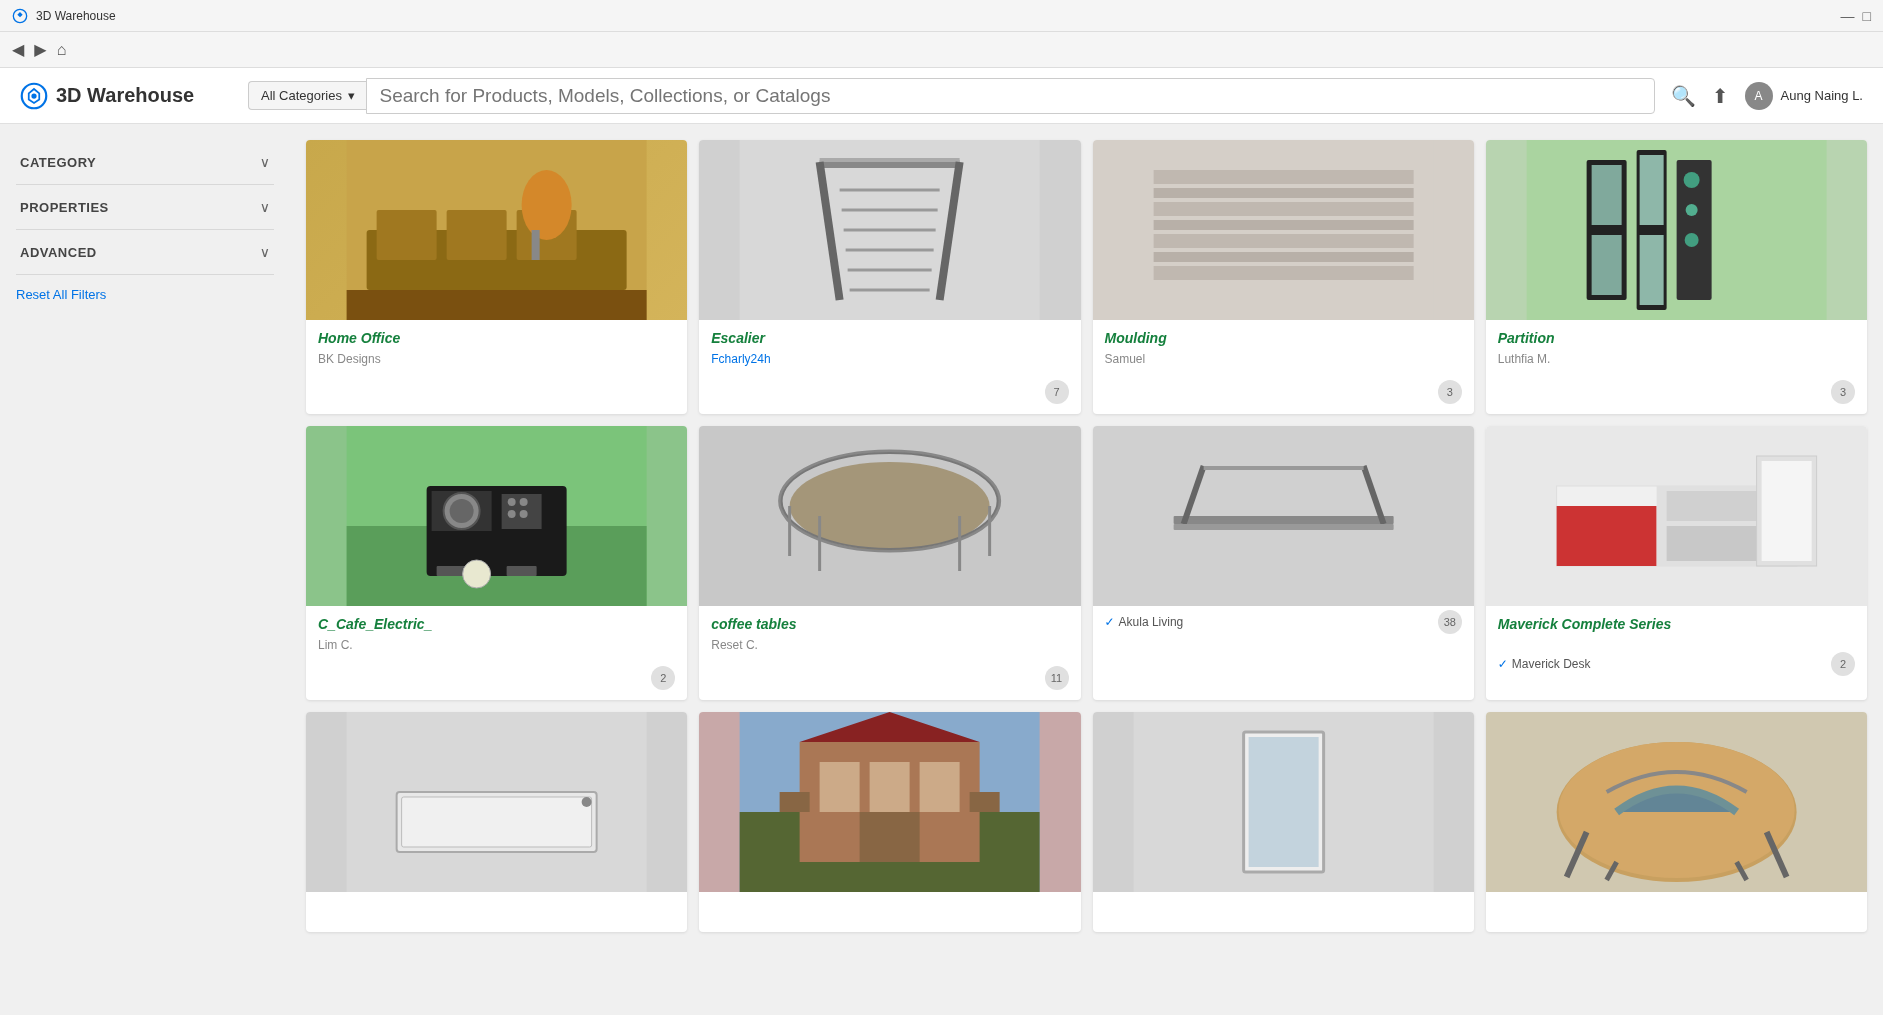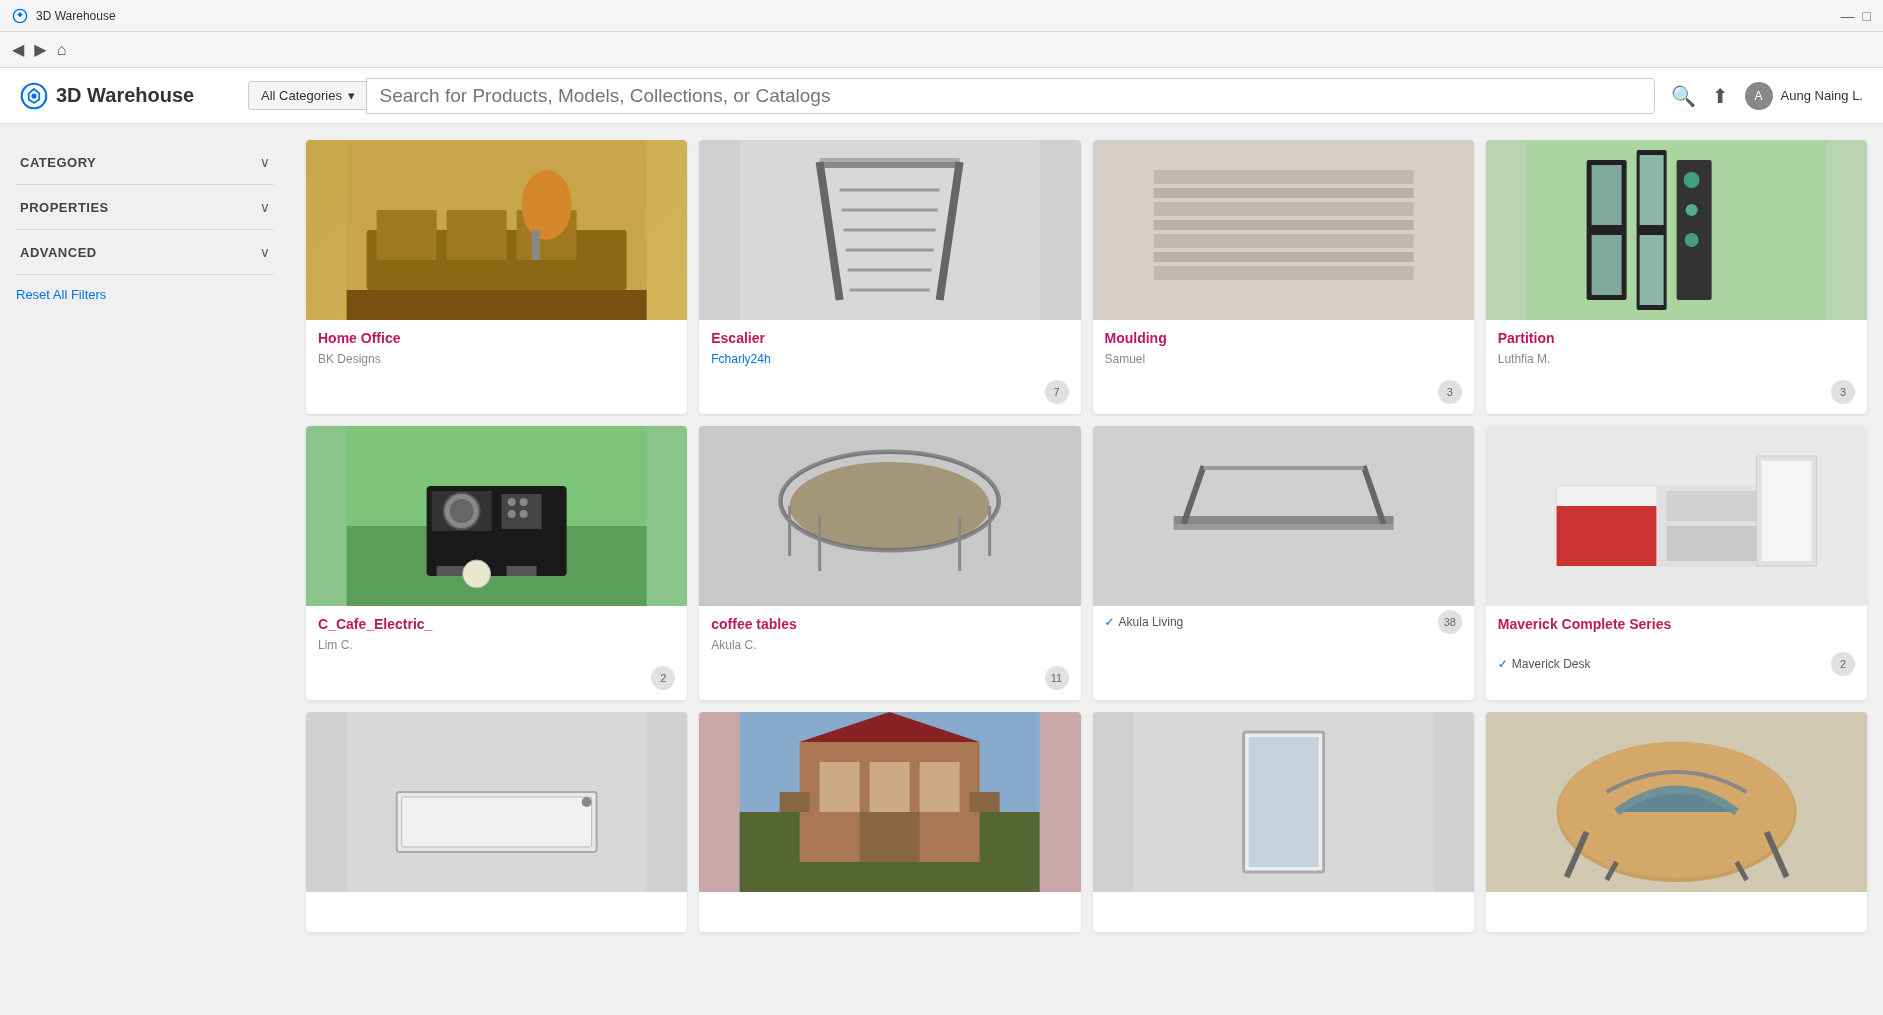--- a/index.html
+++ b/index.html
@@ -90,21 +90,21 @@
     .card {
       background: #fff; border-radius: 4px; overflow: hidden;
       box-shadow: 0 1px 3px rgba(0,0,0,0.1); cursor: pointer;
     }
     .card-image {
       width: 100%; height: 180px; overflow: hidden;
       background: #e8e8e8; display: flex; align-items: center; justify-content: center;
     }
     .card-image svg { width: 100%; height: 100%; }
     .card-body { padding: 10px 12px 10px; }
-    .card-title { font-size: 14px; font-weight: 600; color: #be185d; margin-bottom: 6px; }
+    .card-title { font-size: 14px; font-weight: 600; color: #15803d; margin-bottom: 6px; font-style: italic; }
     .card-author { font-size: 12px; color: #888; }
     .card-footer {
       display: flex; align-items: center; justify-content: space-between;
       padding: 4px 12px 10px;
     }
     .card-verified { display: flex; align-items: center; gap: 4px; font-size: 12px; color: #555; }
     .check-icon { color: #0073e6; font-size: 12px; }
     .card-count {
       width: 24px; height: 24px; border-radius: 50%;
       background: #e0e0e0; display: flex; align-items: center; justify-content: center;
@@ -338,21 +338,21 @@
             <ellipse cx="150" cy="80" rx="100" ry="44" fill="#a09070" opacity="0.9"></ellipse>
             <ellipse cx="150" cy="75" rx="108" ry="48" fill="none" stroke="#777" stroke-width="2"></ellipse>
             <line x1="50" y1="80" x2="50" y2="130" stroke="#888" stroke-width="3"></line>
             <line x1="80" y1="90" x2="80" y2="145" stroke="#888" stroke-width="3"></line>
             <line x1="250" y1="80" x2="250" y2="130" stroke="#888" stroke-width="3"></line>
             <line x1="220" y1="90" x2="220" y2="145" stroke="#888" stroke-width="3"></line>
           </svg>
         </div>
         <div class="card-body">
           <div class="card-title">coffee tables</div>
-          <div class="card-author">Akula C.</div>
+          <div class="card-author">Reset C.</div>
         </div>
         <div class="card-footer">
           <div class="card-count">11</div>
         </div>
       </div>
 
       <div class="card">
         <div class="card-image img-link">
           <svg viewBox="0 0 300 180" xmlns="http://www.w3.org/2000/svg">
             <rect width="300" height="180" fill="#d0d0d0"></rect>

